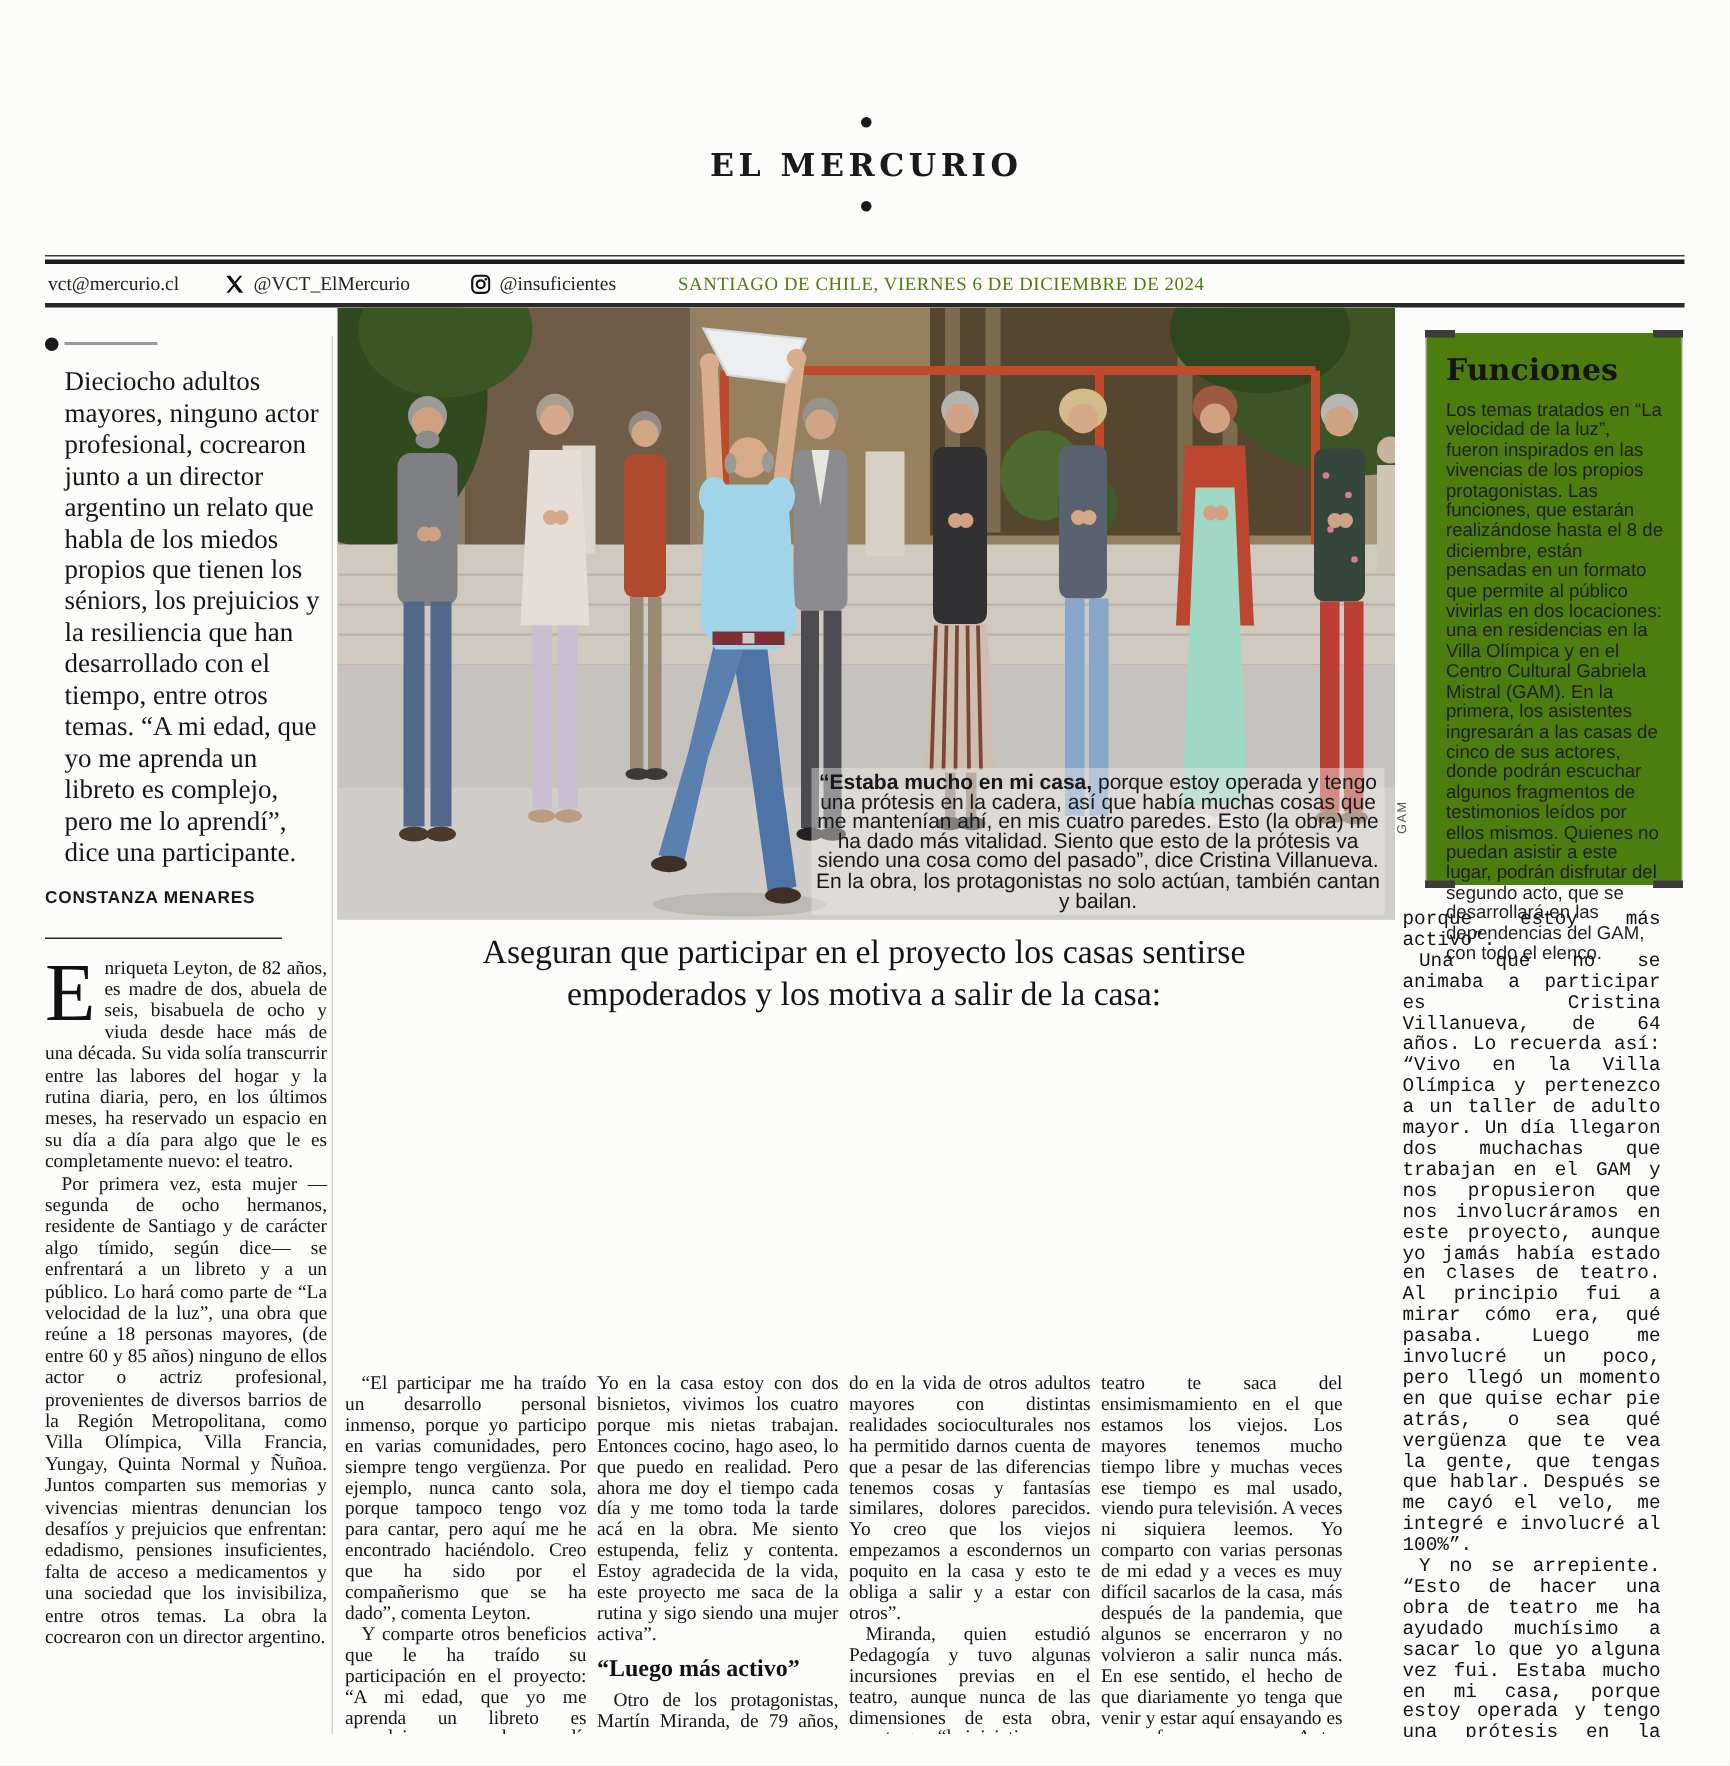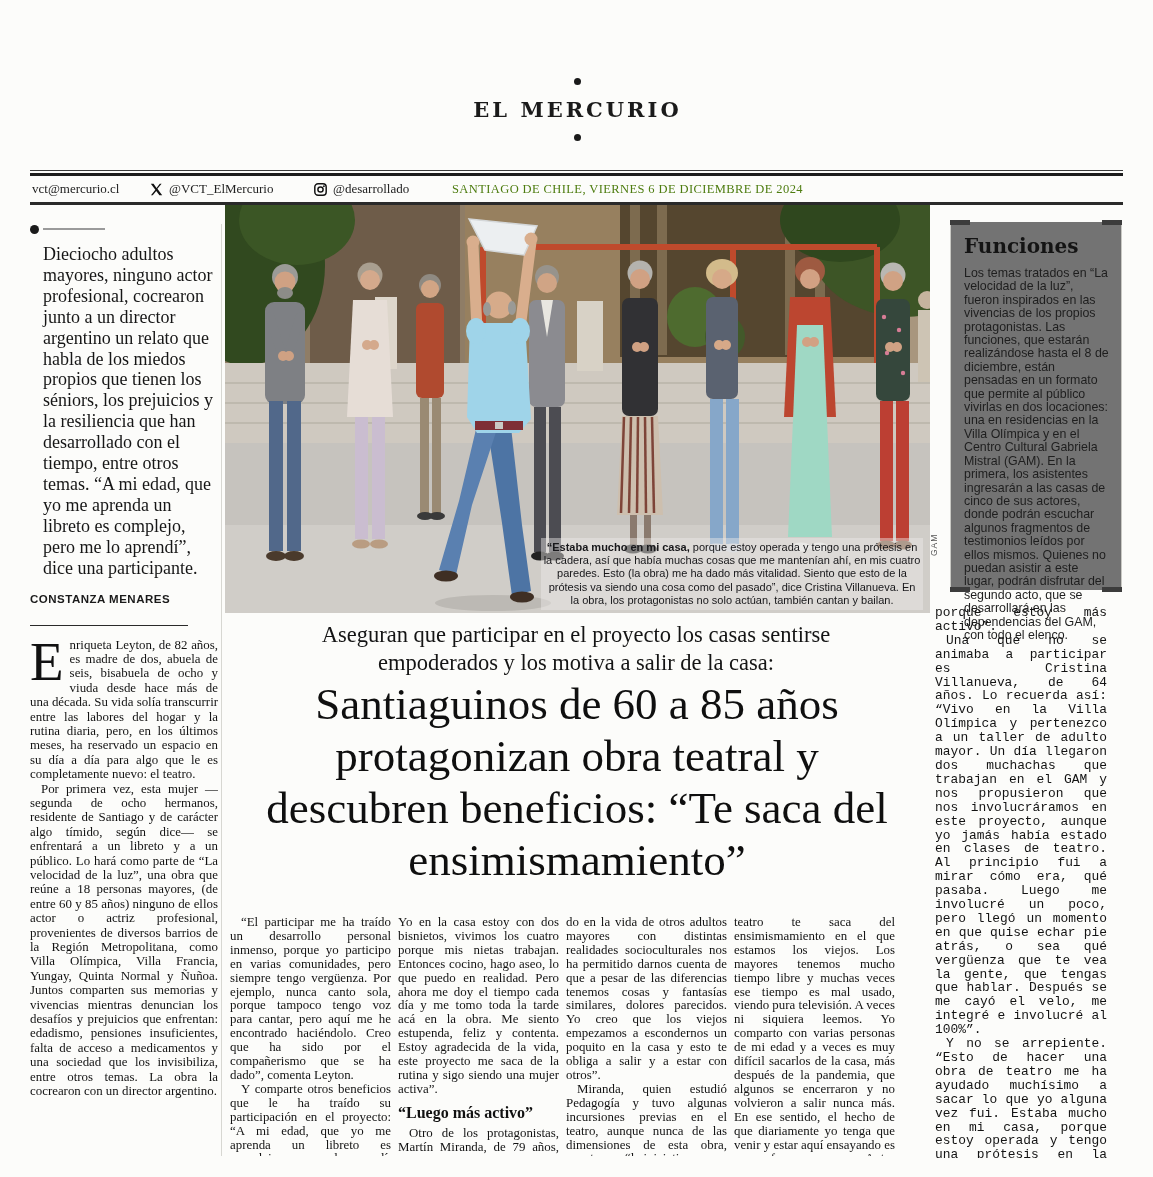--- a/index.html
+++ b/index.html
@@ -31,37 +31,37 @@
   .byline{display:inline-block;margin:14px 0 12px 0;font-family:"Liberation Sans",sans-serif;font-weight:bold;
           font-size:11.5px;letter-spacing:.5px;color:#1a1a1a;border-bottom:1.5px solid #2a2a2a;padding-bottom:20px;min-width:158px;}
   .body-p{font-size:12.9px;line-height:13.9px;text-align:justify;margin:0;color:#131313;}
   .left-rail .body-p{line-height:14.4px;}
   .indent{text-indent:11px;}
   .dropcap{float:left;font-size:55px;line-height:44px;padding:2px 6px 0 0;font-family:"Liberation Serif",serif;color:#111;}
   
   .photo{position:absolute;left:225px;top:205px;width:705px;height:408px;background:#c6c3be;overflow:hidden;}
   .photo svg{display:block;}
   .caption{position:absolute;left:316px;bottom:3px;width:378px;text-align:center;
-           font-family:"Liberation Sans",sans-serif;font-size:11px;line-height:13.2px;color:#17171a;
+           font-family:"Liberation Sans",sans-serif;font-size:14px;line-height:13.2px;color:#17171a;
            background:rgba(238,236,232,0.45);padding:3px 2px;}
   .caption b{font-weight:bold;}
   .credit{position:absolute;left:929px;top:556px;font-family:"Liberation Sans",sans-serif;font-size:8.5px;
           color:#555;letter-spacing:1px;transform:rotate(-90deg);transform-origin:left top;}
   
   .kicker{position:absolute;left:296px;top:621px;width:560px;text-align:center;font-size:22.5px;line-height:28px;color:#141414;}
   .headline{position:absolute;left:240px;top:678px;width:674px;text-align:center;
             font-size:45px;line-height:52px;color:#0f0f0f;font-family:"Liberation Serif",serif;}
   
   .col{position:absolute;top:916px;width:161px;height:240px;overflow:hidden;}
   .c2{left:230px;}.c3{left:398px;}.c4{left:566px;}.c5{left:734px;}
   .subhead{font-weight:bold;font-size:16px;margin:7px 0 5px 0;font-family:"Liberation Serif",serif;}
   .col6{position:absolute;left:935px;top:606px;width:172px;height:552px;overflow:hidden;font-family:Liberation Mono, monospace;}
   
   .sidebox{position:absolute;left:950px;top:222px;width:172px;height:368px;
-           border-left:1px solid #c9c9c4;border-right:1px solid #c9c9c4;background:#737373;box-sizing:border-box;padding:10px 11px 0 13px;}
+           border-left:1px solid #c9c9c4;border-right:1px solid #c9c9c4;background:#4d7c0f;box-sizing:border-box;padding:10px 11px 0 13px;}
   .corner{position:absolute;width:20px;height:5px;background:#3c3c3c;}
   .ctl{left:-1px;top:-2px;}.ctr{right:-1px;top:-2px;}.cbl{left:-1px;bottom:-2px;}.cbr{right:-1px;bottom:-2px;}
   .sb-title{font-family:"DejaVu Serif",serif;font-weight:bold;font-size:20px;color:#141414;margin:2px 0 9px 0;}
   .sb-body{font-family:"Liberation Sans",sans-serif;font-size:12.4px;line-height:13.4px;color:#1e1e1e;text-align:left;}
 </style>
 </head>
 <body>
 
 <div class="page">
 
@@ -86,21 +86,21 @@
       <span>@VCT_ElMercurio</span>
     </div>
     <div class="grp ib-ig">
       <span class="icon-ig">
         <svg width="13" height="13" viewBox="0 0 16 16">
             <rect x="1" y="1" width="14" height="14" rx="4" fill="none" stroke="#111" stroke-width="1.8"></rect>
             <circle cx="8" cy="8" r="3.2" fill="none" stroke="#111" stroke-width="1.8"></circle>
             <circle cx="12.2" cy="3.9" r="1.1" fill="#111"></circle>
           </svg>
       </span>
-      <span>@desarrollado</span>
+      <span>@insuficientes</span>
     </div>
     <div class="ib-date">SANTIAGO DE CHILE, VIERNES 6 DE DICIEMBRE DE 2024</div>
   </div>
   <div class="rule-thick"></div>
 
   <div class="vline"></div>
 
   <div class="left-rail">
     <div class="dotline">
       <div class="dl-dot"></div>
@@ -250,21 +250,20 @@
       <ellipse cx="262" cy="104" rx="4" ry="7" fill="#9a9a96"></ellipse>
         <ellipse cx="287" cy="103" rx="4" ry="7" fill="#9a9a96"></ellipse>
       <rect x="250" y="216" width="48" height="9" fill="#7e2f36"></rect>
         <rect x="270" y="217" width="8" height="7" fill="#c9c9c4"></rect>
     </svg>
     <figcaption class="caption"><b>“Estaba mucho en mi casa,</b><span> porque estoy operada y tengo una prótesis en la cadera, así que había muchas cosas que me mantenían ahí, en mis cuatro paredes. Esto (la obra) me ha dado más vitalidad. Siento que esto de la prótesis va siendo una cosa como del pasado”, dice Cristina Villanueva. En la obra, los protagonistas no solo actúan, también cantan y bailan.</span></figcaption>
   </figure>
   <div class="credit">GAM</div>
 
   <div class="kicker">Aseguran que participar en el proyecto los casas sentirse empoderados y los motiva a salir de la casa:</div>
-  <h1 class="headline" style="margin:0;font-weight:normal">Santiaguinos de 60 a 85 años protagonizan obra teatral y descubren beneficios: “Te saca del ensimismamiento”</h1>
 
   <div class="col c2">
     <p class="body-p indent">“El participar me ha traído un desarrollo personal inmenso, porque yo participo en varias comunidades, pero siempre tengo vergüenza. Por ejemplo, nunca canto sola, porque tampoco tengo voz para cantar, pero aquí me he encontrado haciéndolo. Creo que ha sido por el compañerismo que se ha dado”, comenta Leyton.</p>
     <p class="body-p indent">Y comparte otros beneficios que le ha traído su participación en el proyecto: “A mi edad, que yo me aprenda un libreto es complejo, pero me lo aprendí. Mi mente ha ido evolucionando mucho. Tengo más energía también.</p>
   </div>
   <div class="col c3">
     <p class="body-p">Yo en la casa estoy con dos bisnietos, vivimos los cuatro porque mis nietas trabajan. Entonces cocino, hago aseo, lo que puedo en realidad. Pero ahora me doy el tiempo cada día y me tomo toda la tarde acá en la obra. Me siento estupenda, feliz y contenta. Estoy agradecida de la vida, este proyecto me saca de la rutina y sigo siendo una mujer activa”.</p>
     <div class="subhead">“Luego más activo”</div>
     <p class="body-p indent">Otro de los protagonistas, Martín Miranda, de 79 años, explica que “el haber profundiza-</p>
   </div>

